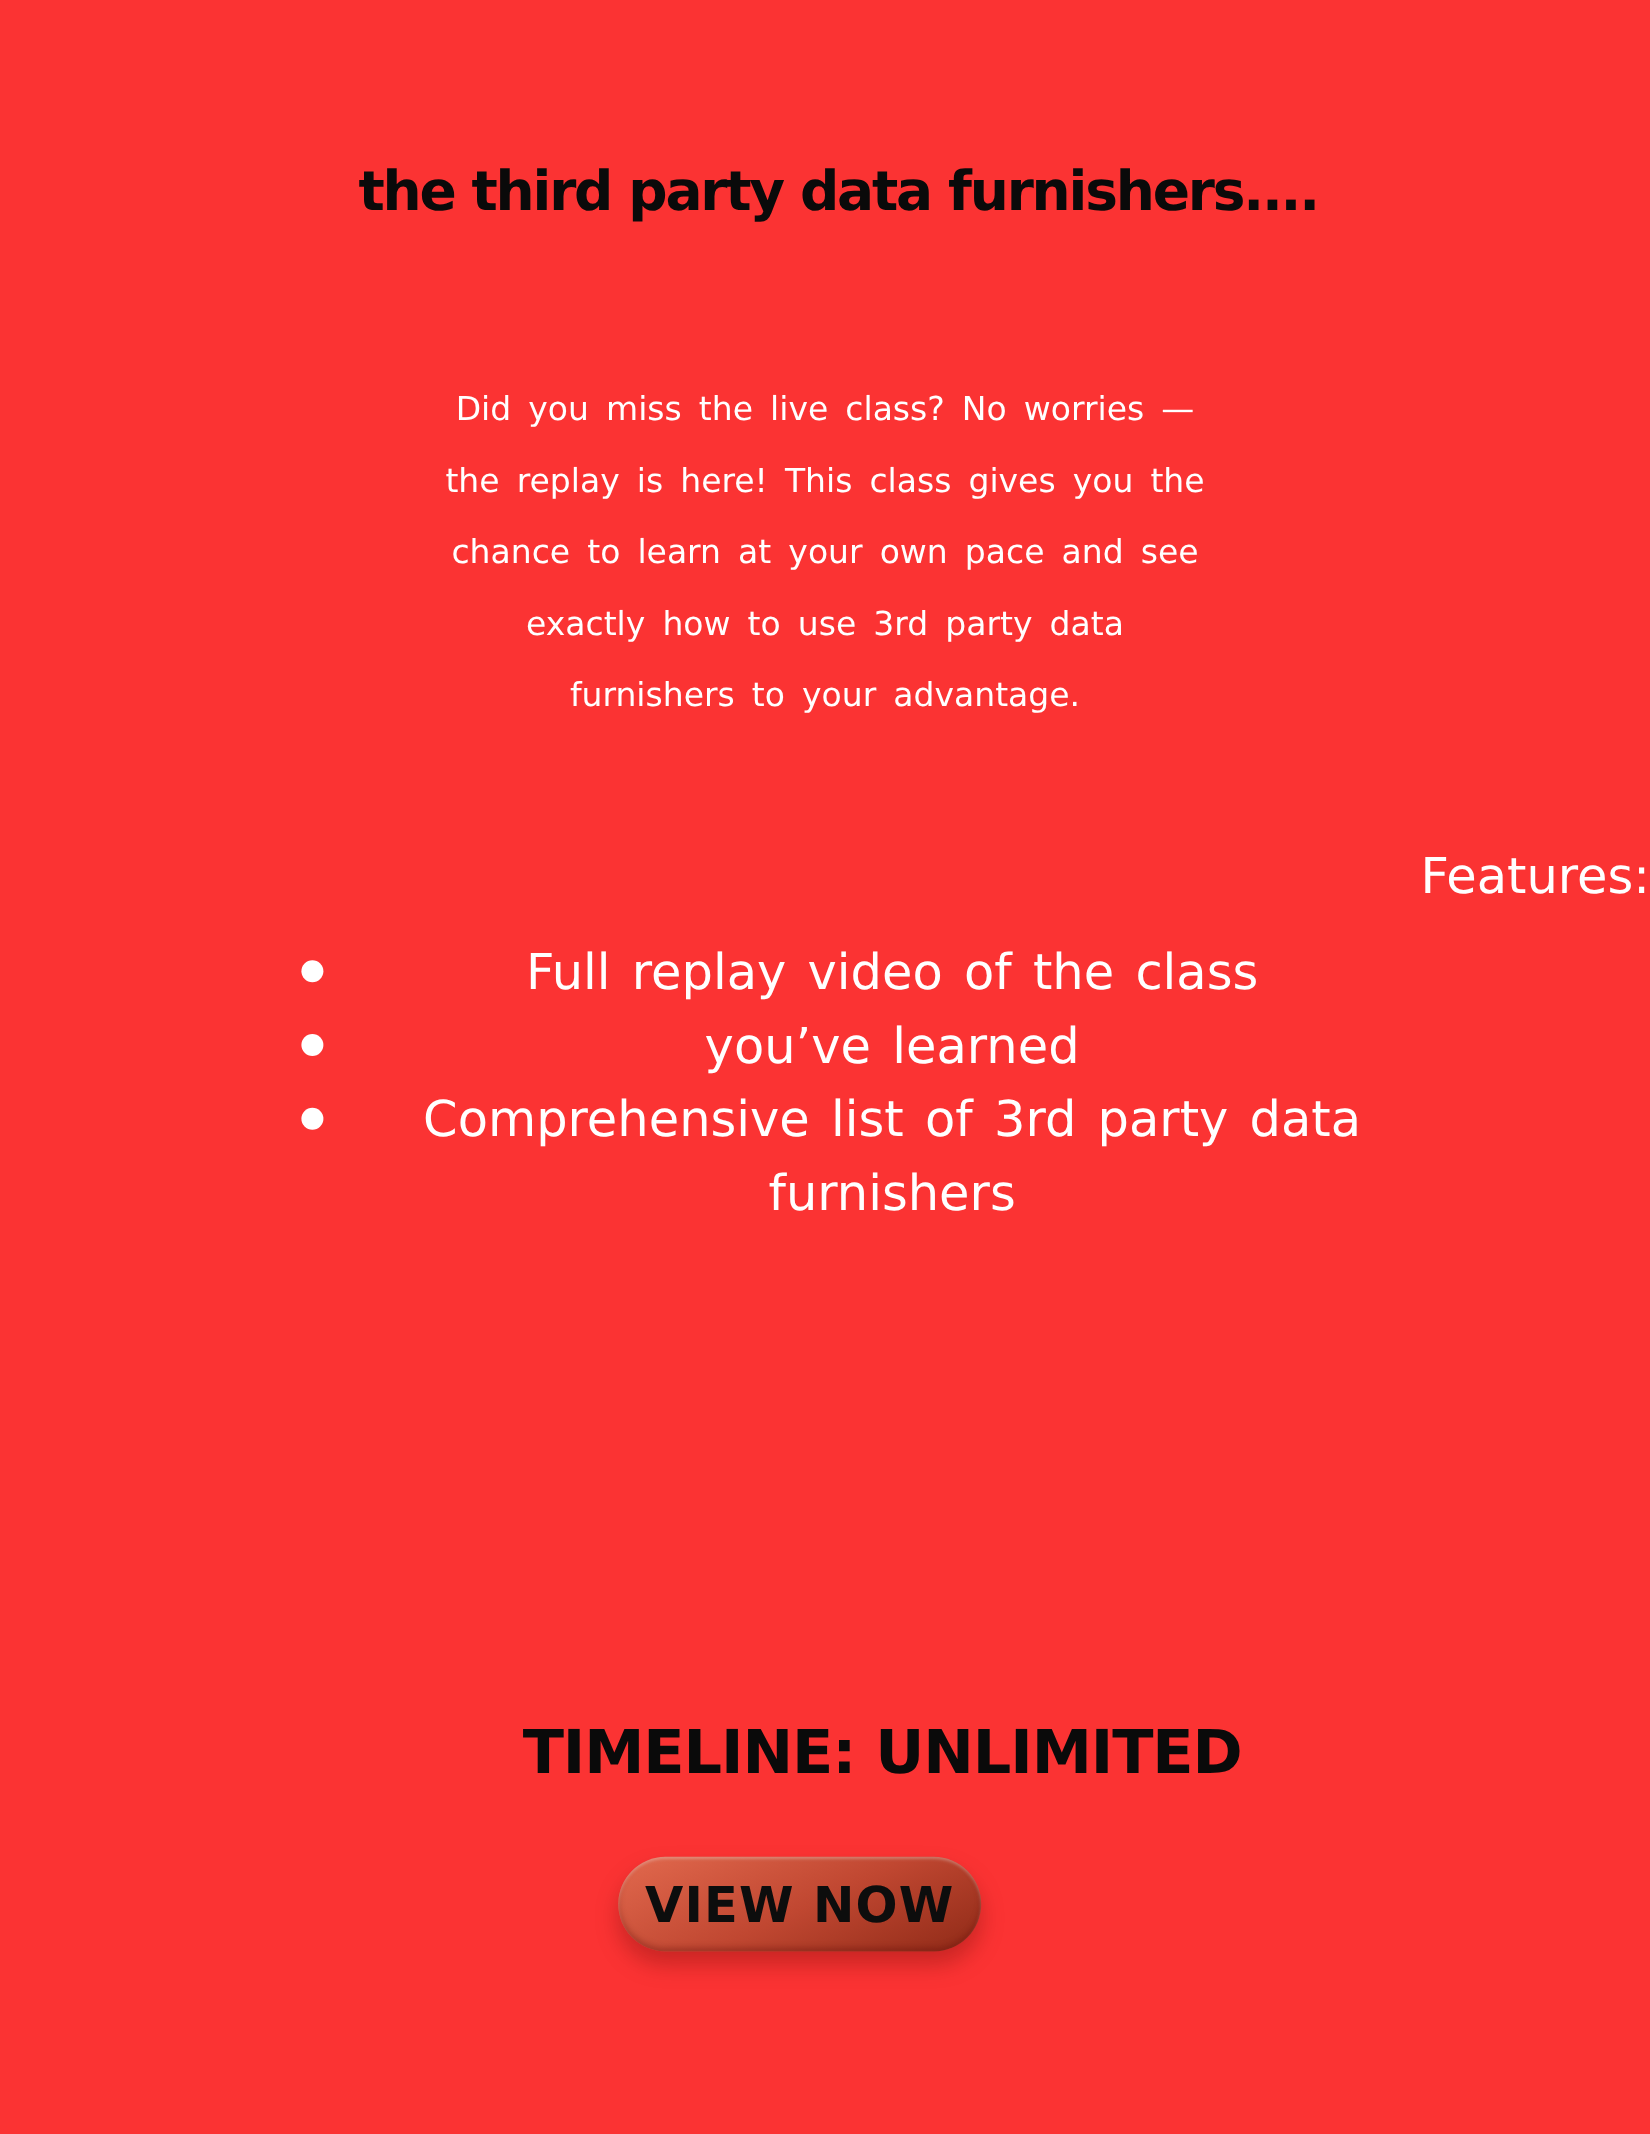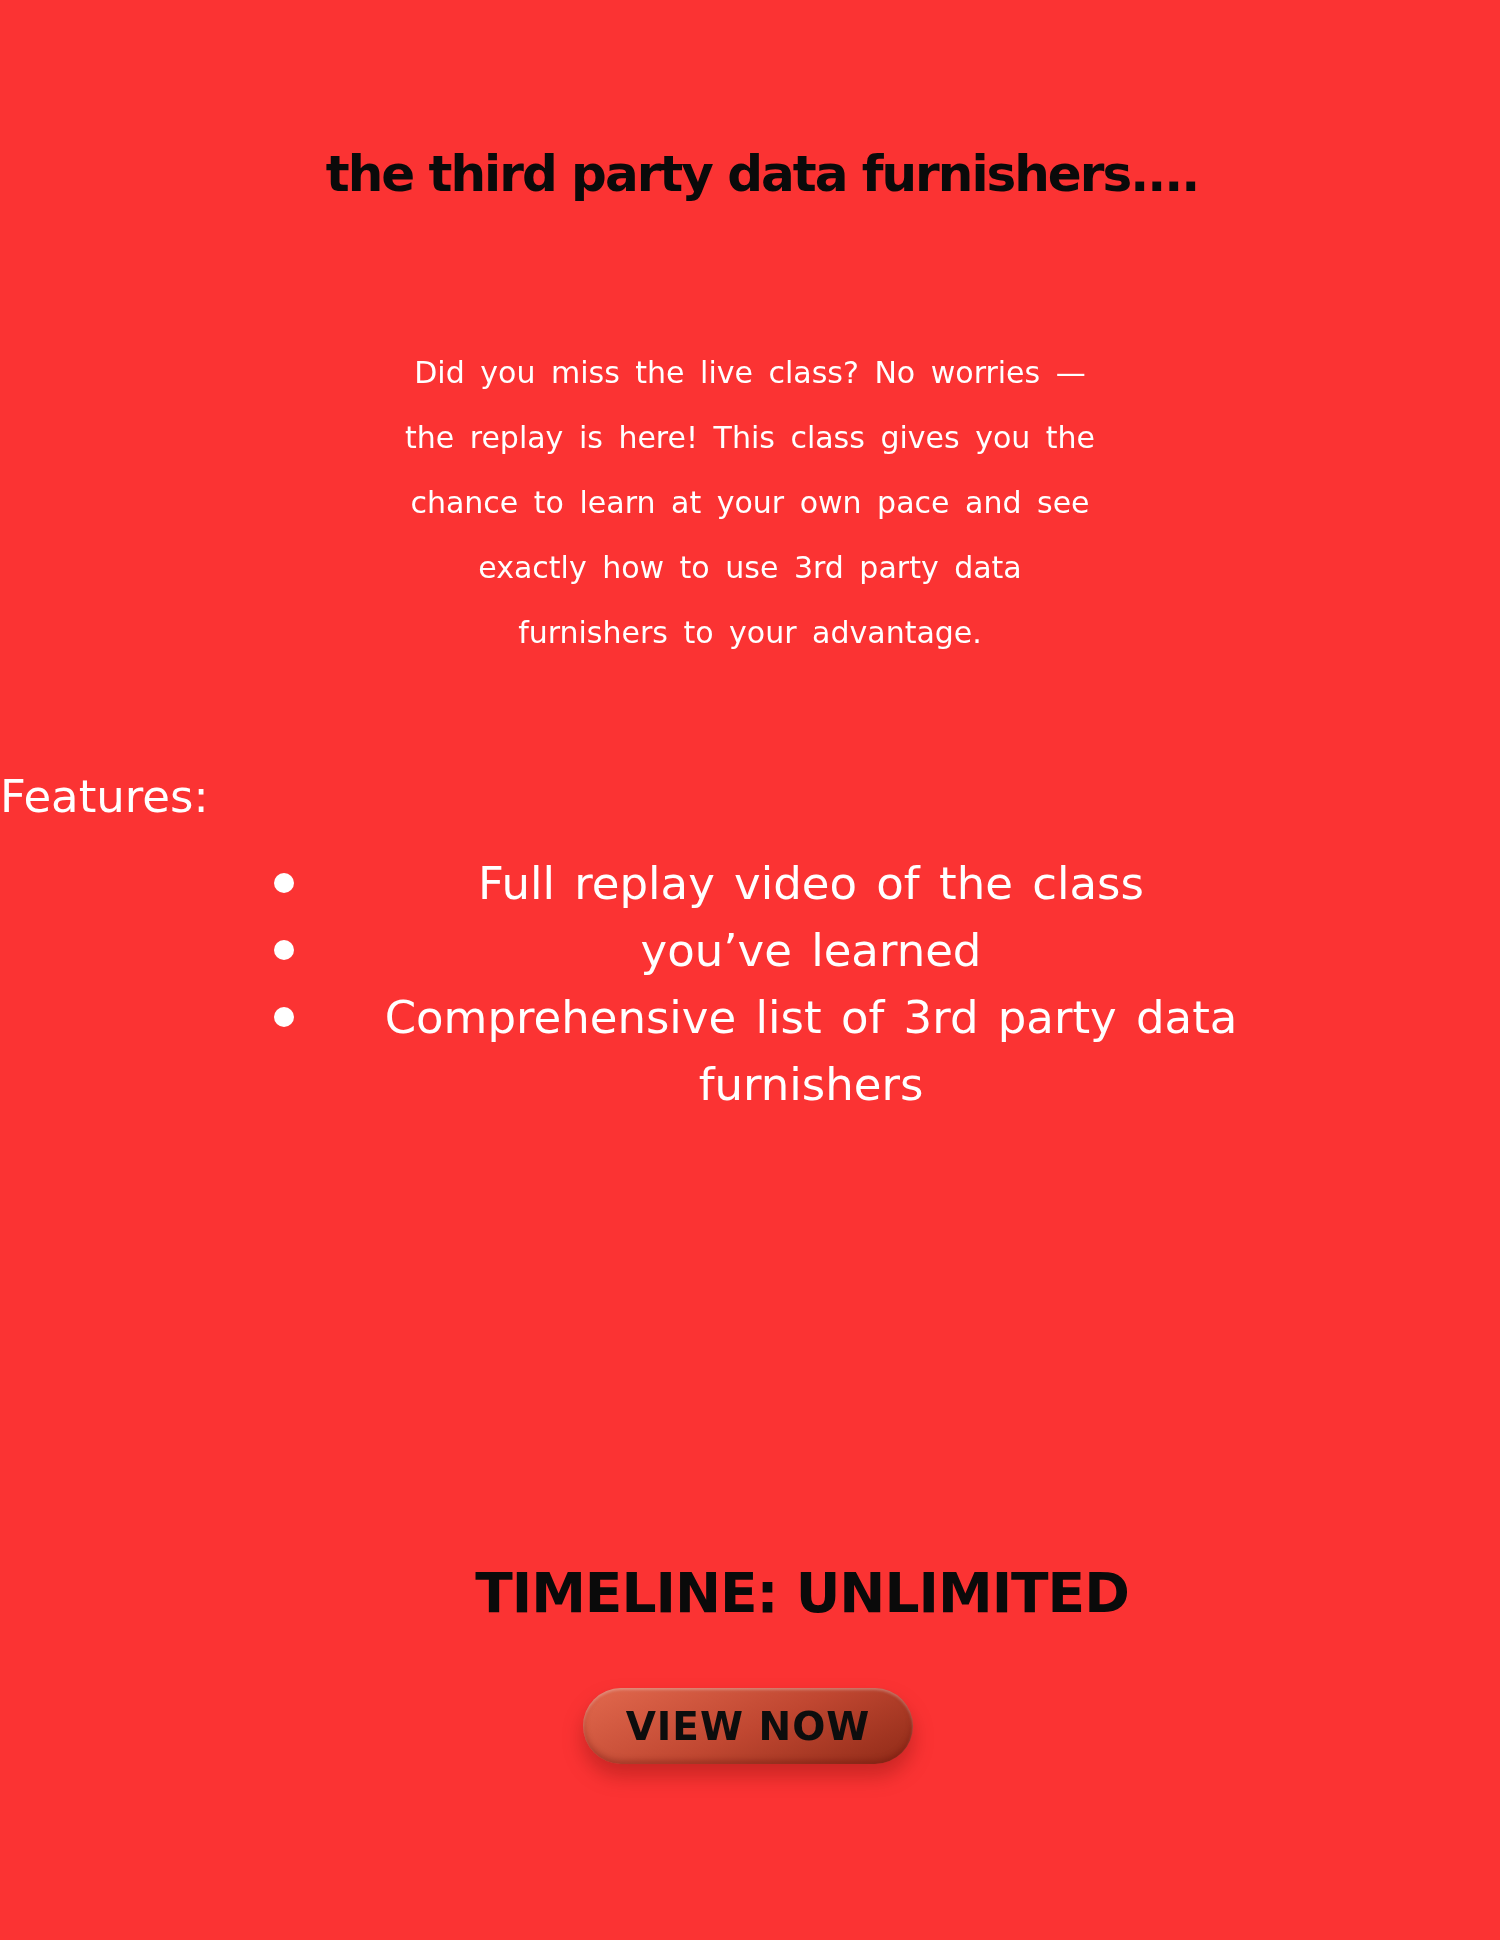--- a/index.html
+++ b/index.html
@@ -37,21 +37,21 @@
     font-size:30px;
     line-height:65px;
     word-spacing:6px;
     text-align:center;
   }
   .features-heading{
     position:absolute;
     top:764px;
     left:0;
     width:1500px;
-    text-align:left;
+    text-align:right;
     color:var(--color-body-text,#ffffff);
     font-size:45px;
     line-height:65px;
   }
   .features-list{
     position:absolute;
     top:834px;
     left:240px;
     width:1110px;
     margin:16px;
@@ -81,35 +81,35 @@
     text-align:center;
     font-size:55px;
     line-height:66px;
     font-weight:bold;
     letter-spacing:-1px;
     color:var(--color-timeline-text,#0a0a0a);
   }
   .cta-button{
     position:absolute;
     top:1688px;
-    left:583px;
+    left:562px;
     width:330px;
-    height:76px;
+    height:86px;
     border:none;
     border-radius:43px;
     background:linear-gradient(155deg,
       var(--color-button-light,#e2694e) 0%,
       var(--color-button-mid,#c04731) 52%,
       var(--color-button-dark,#8f2a17) 100%);
     box-shadow:0 12px 20px rgba(110,15,8,0.35),
                inset 0 2px 3px rgba(255,255,255,0.30),
                inset 0 -3px 6px rgba(90,10,5,0.35);
     color:var(--color-button-text,#0d0d0d);
     font-family:"DejaVu Sans","Liberation Sans",sans-serif;
-    font-size:39px;
+    font-size:45px;
     font-weight:bold;
     letter-spacing:1px;
     cursor:pointer;
   }
 </style>
 </head>
 <body>
 
 <div class="page">
 

